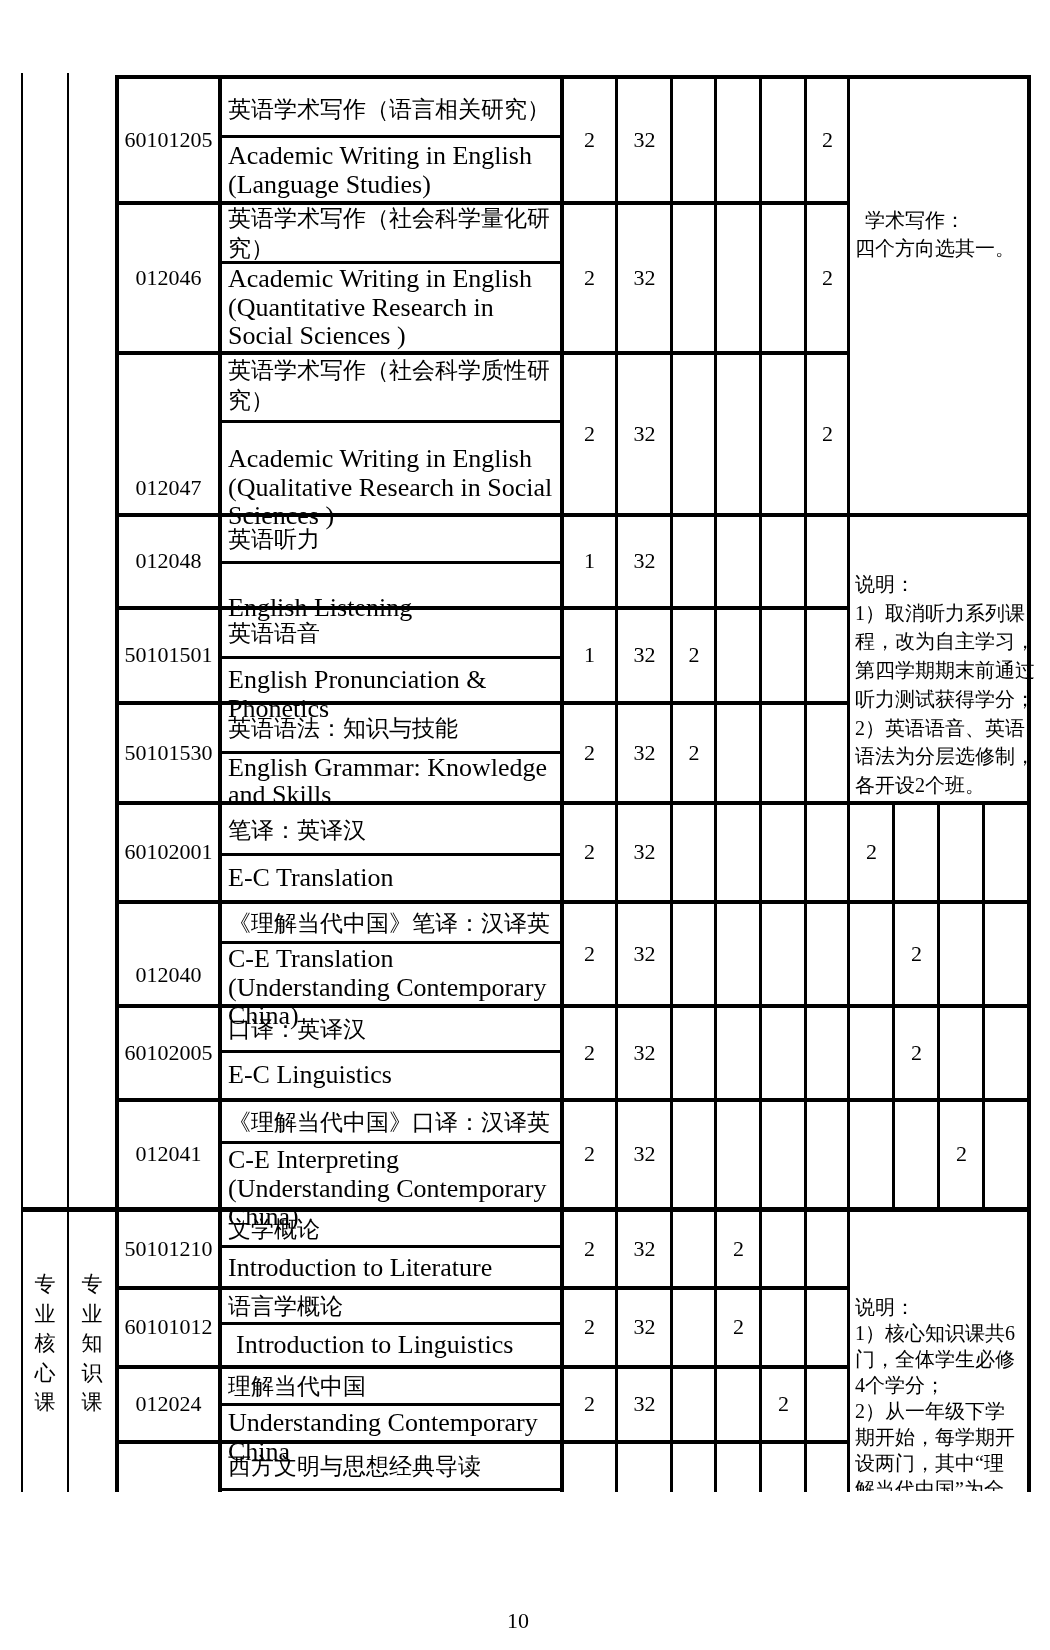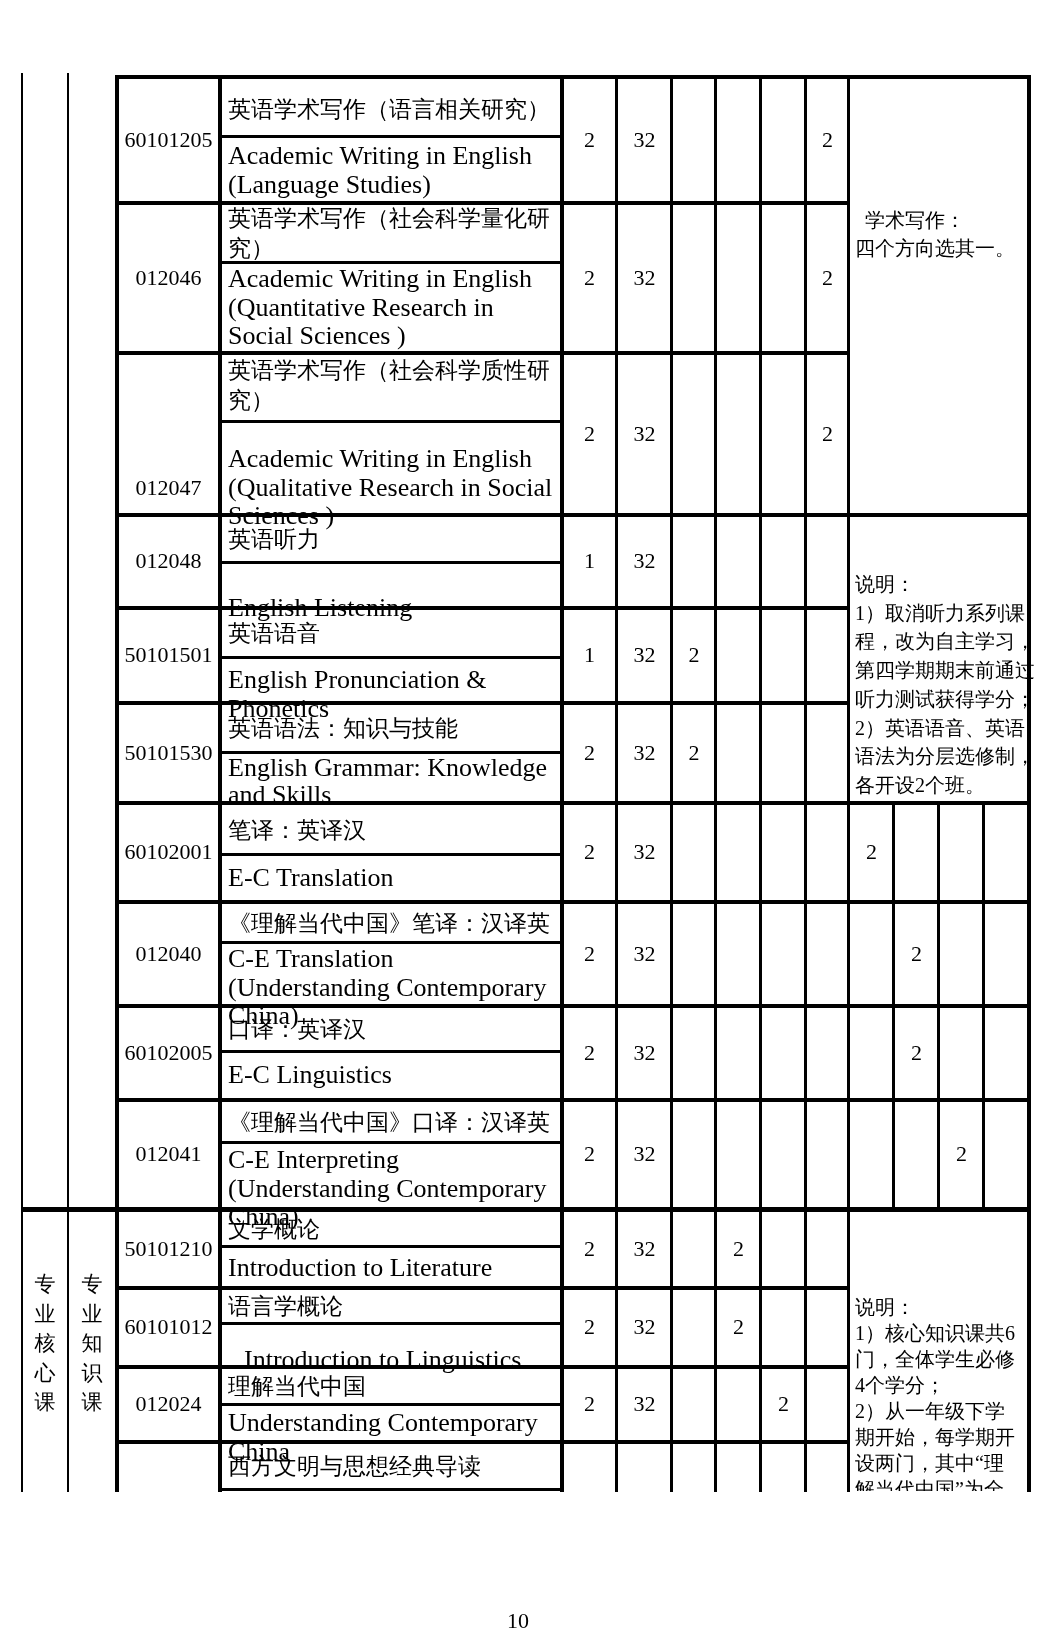--- a/index.html
+++ b/index.html
@@ -128,21 +128,21 @@
   <div>
     <div class="t code" style="left:117px;top:839px;">60102001</div>
     <div class="t zh" style="left:228px;top:816px;">笔译：英译汉</div>
     <div class="t en" style="left:228px;top:864px;">E-C Translation</div>
     <div class="t num" style="left:562px;top:839px;">2</div>
     <div class="t num" style="left:617px;top:839px;">32</div>
     <div class="t sem" style="left:849px;top:839px;width:45px;">2</div>
   </div>
 
   <div>
-    <div class="t code" style="left:117px;top:941px;">012040</div>
+    <div class="t code" style="left:117px;top:962px;">012040</div>
     <div class="t zh" style="left:228px;top:909px;">《理解当代中国》笔译：汉译英</div>
     <div class="t en" style="left:228px;top:945px;">C-E Translation (Understanding Contemporary China)</div>
     <div class="t num" style="left:562px;top:941px;">2</div>
     <div class="t num" style="left:617px;top:941px;">32</div>
     <div class="t sem" style="left:894px;top:941px;width:45px;">2</div>
   </div>
 
   <div>
     <div class="t code" style="left:117px;top:1040px;">60102005</div>
     <div class="t zh" style="left:228px;top:1015px;">口译：英译汉</div>
@@ -166,21 +166,21 @@
     <div class="t zh" style="left:228px;top:1215px;">文学概论</div>
     <div class="t en" style="left:228px;top:1254px;">Introduction to Literature</div>
     <div class="t num" style="left:562px;top:1236px;">2</div>
     <div class="t num" style="left:617px;top:1236px;">32</div>
     <div class="t sem" style="left:716px;top:1236px;width:45px;">2</div>
   </div>
 
   <div>
     <div class="t code" style="left:117px;top:1314px;">60101012</div>
     <div class="t zh" style="left:228px;top:1292px;">语言学概论</div>
-    <div class="t en" style="left:244px;top:1331px;margin-top:15px;">Introduction to Linguistics</div>
+    <div class="t en" style="left:236px;top:1331px;">Introduction to Linguistics</div>
     <div class="t num" style="left:562px;top:1314px;">2</div>
     <div class="t num" style="left:617px;top:1314px;">32</div>
     <div class="t sem" style="left:716px;top:1314px;width:45px;">2</div>
   </div>
 
   <div>
     <div class="t code" style="left:117px;top:1391px;">012024</div>
     <div class="t zh" style="left:228px;top:1372px;">理解当代中国</div>
     <div class="t en" style="left:228px;top:1409px;">Understanding Contemporary China</div>
     <div class="t num" style="left:562px;top:1391px;">2</div>

